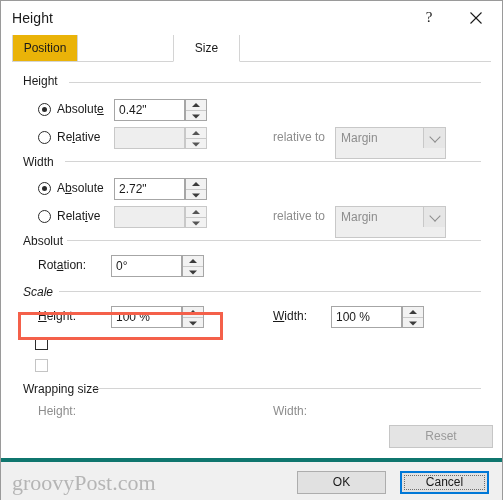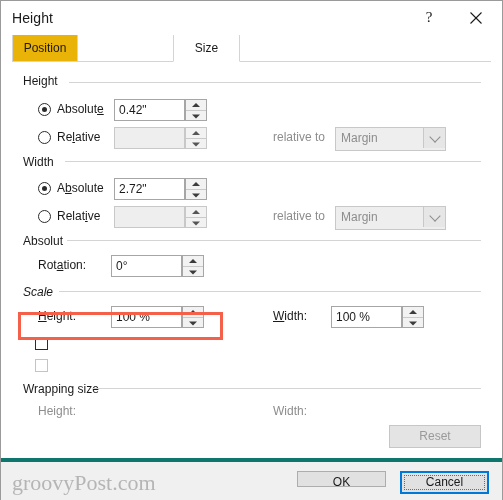--- a/index.html
+++ b/index.html
@@ -223,21 +223,21 @@
     border-right: 4px solid transparent;
   }
   .spinner .half.up .tri   { transform: translate(-50%,-50%); border-bottom: 4px solid #3b3b3b; }
   .spinner .half.down .tri { transform: translate(-50%,-40%); border-top: 4px solid #3b3b3b; }
   .spinedit.disabled .spinner .half.up .tri   { border-bottom-color: #555; }
   .spinedit.disabled .spinner .half.down .tri { border-top-color: #555; }
 
   
   .combo {
     position: absolute;
-    height: 24px;
+    height: 32px;
     box-sizing: border-box;
     border: 1px solid #c8c8c8;
     background: #eeeeee;
     cursor: default;
   }
   .combo .cval {
     position: absolute;
     left: 5px; top: 0;
     line-height: 21px;
     font-size: 12px;
@@ -470,29 +470,29 @@
 
     <div class="group-title" style="left:22px; top:320px;">Wrapping size</div>
     <div class="group-rule" style="left:92px; top:326px; width:388px;"></div>
 
     <div class="fld-label dim" style="left:37px; top:342px;">Height:</div>
     <div class="fld-label dim" style="left:110px; top:342px;"></div>
 
     <div class="fld-label dim" style="left:272px; top:342px;">Width:</div>
     <div class="fld-label dim" style="left:330px; top:342px;"></div>
 
-    <div class="btn disabled" style="left:388px; top:363px; width:92px; height:23px;">Reset</div>
+    <div class="btn disabled" style="left:388px; top:363px; width:104px; height:23px;">Reset</div>
 
     <div id="rotation-highlight"></div>
   </div>
 
   <div id="footer">
     <div id="watermark">groovyPost.com</div>
 
-    <div class="btn" style="left:296px; top:9px; width:89px; height:16px;">OK</div>
+    <div class="btn" style="left:296px; top:9px; width:89px; height:23px;">OK</div>
 
     <div class="btn default" style="left:399px; top:9px; width:89px; height:23px;">
       <span>Cancel</span>
       <span class="focusring"></span>
     </div>
   </div>
 
 </div>
 
 </body></html>

